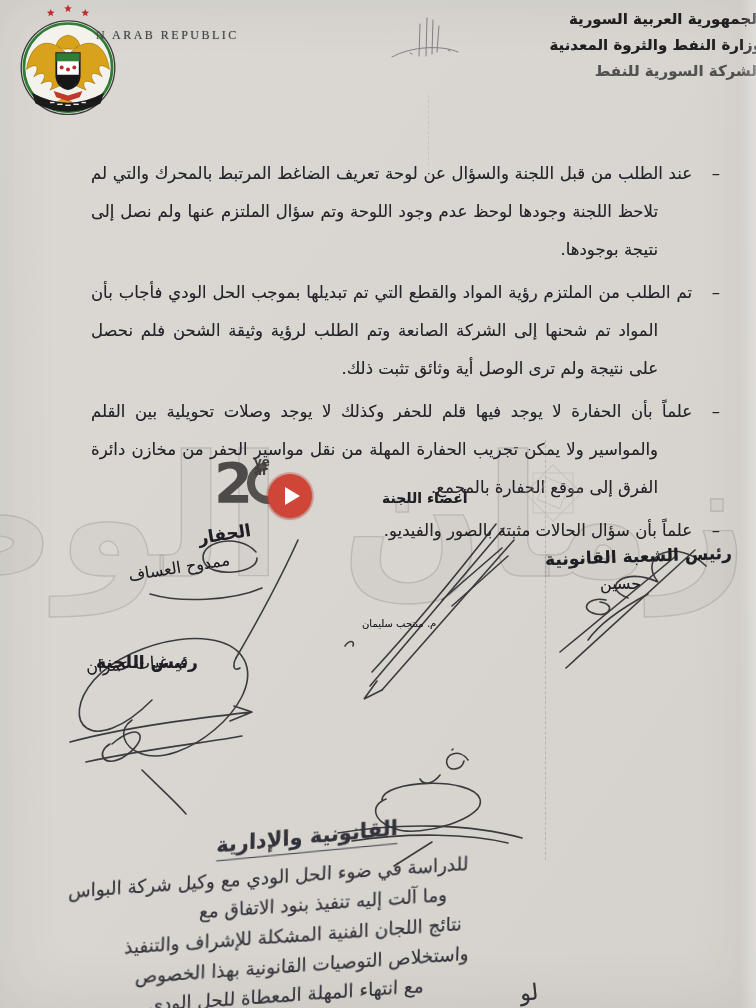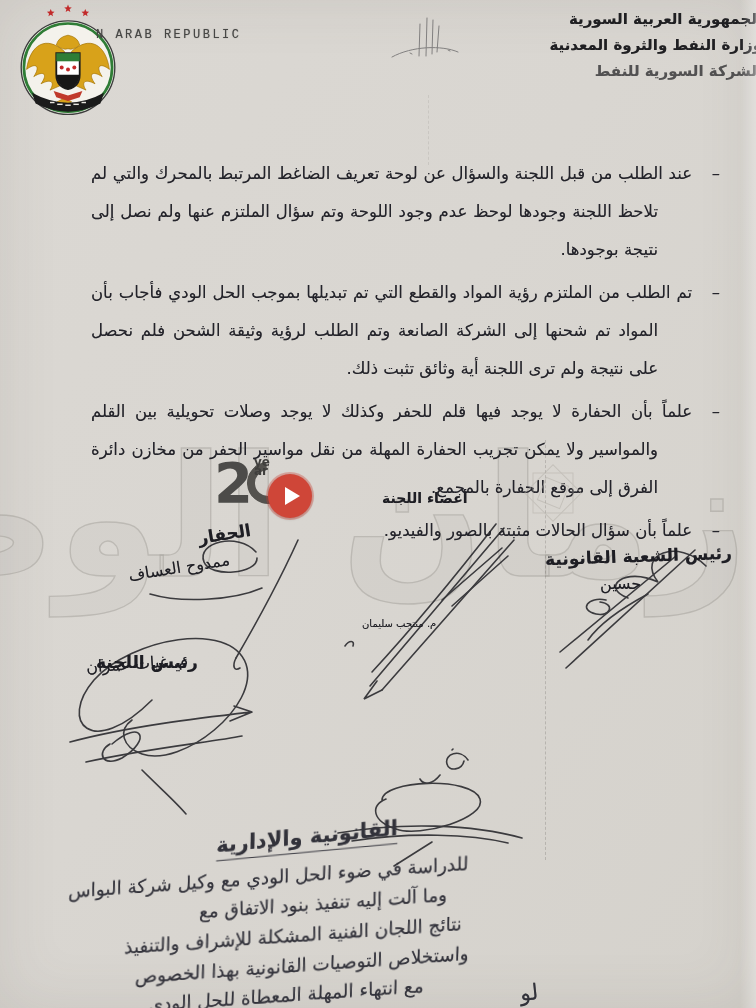--- a/index.html
+++ b/index.html
@@ -7,21 +7,21 @@
     position:relative;width:756px;height:1008px;overflow:hidden;
     background:linear-gradient(125deg,#dbd8d3 0%,#d9d6d1 45%,#d5d2cc 100%);
     box-shadow:inset 0 0 60px rgba(90,85,75,.12);
     font-family:"DejaVu Sans",sans-serif;color:#26262a;
   }
   
   #page::after{content:"";position:absolute;top:0;right:0;width:16px;height:100%;
     background:linear-gradient(to left,rgba(255,255,255,.35),rgba(255,255,255,0));pointer-events:none;}
   .abs{position:absolute;}
   
-  .country-en{left:96px;top:28px;font-family:Liberation Mono, monospace;font-size:12px;
+  .country-en{left:96px;top:28px;font-family:Liberation Serif, serif;font-size:12px;
     letter-spacing:2.5px;color:#474745;text-shadow:0 0 1px rgba(70,70,70,.55);white-space:nowrap;}
   .org{right:-6px;top:6px;width:230px;direction:rtl;text-align:right;
     font-weight:bold;font-size:15px;line-height:26px;color:#1f1f22;
     text-shadow:0 0 .6px rgba(30,30,30,.5);}
   .org .l3{opacity:.72;filter:blur(.5px);}
   
   .body-text{right:28px;top:155px;width:672px;direction:rtl;font-size:16.5px;
     line-height:38px;color:#23232a;text-align:justify;text-shadow:0 0 .4px rgba(25,25,30,.4);}
   .bullet{position:relative;padding-right:36px;margin-bottom:5px;}
   .bullet .btext{display:block;padding-right:34px;text-indent:-34px;margin-left:35px;}
@@ -118,21 +118,21 @@
     <div class="l3">الشركة السورية للنفط</div>
   </div>
 
   <div class="abs body-text">
     <div class="bullet">
       <span class="dash">–</span>
       <span class="btext">عند الطلب من قبل اللجنة والسؤال عن لوحة تعريف الضاغط المرتبط بالمحرك والتي لم تلاحظ اللجنة وجودها لوحظ عدم وجود اللوحة وتم سؤال الملتزم عنها ولم نصل إلى نتيجة بوجودها.</span>
     </div>
     <div class="bullet">
       <span class="dash">–</span>
-      <span class="btext">تم الطلب من الملتزم رؤية المواد والقطع التي تم تبديلها بموجب الحل الودي فأجاب بأن المواد تم شحنها إلى الشركة الصانعة وتم الطلب لرؤية وثيقة الشحن فلم نحصل على نتيجة ولم ترى اللجنة أية وثائق تثبت ذلك.</span>
+      <span class="btext">تم الطلب من الملتزم رؤية المواد والقطع التي تم تبديلها بموجب الحل الودي فأجاب بأن المواد تم شحنها إلى الشركة الصانعة وتم الطلب لرؤية وثيقة الشحن فلم نحصل على نتيجة ولم ترى الوصل أية وثائق تثبت ذلك.</span>
     </div>
     <div class="bullet">
       <span class="dash">–</span>
       <span class="btext">علماً بأن الحفارة لا يوجد فيها قلم للحفر وكذلك لا يوجد وصلات تحويلية بين القلم والمواسير ولا يمكن تجريب الحفارة المهلة من نقل مواسير الحفر من مخازن دائرة الفرق إلى موقع الحفارة بالمجمع.</span>
     </div>
     <div class="bullet">
       <span class="dash">–</span>
       <span class="btext">علماً بأن سؤال الحالات مثبتة بالصور والفيديو.</span>
     </div>
   </div>

